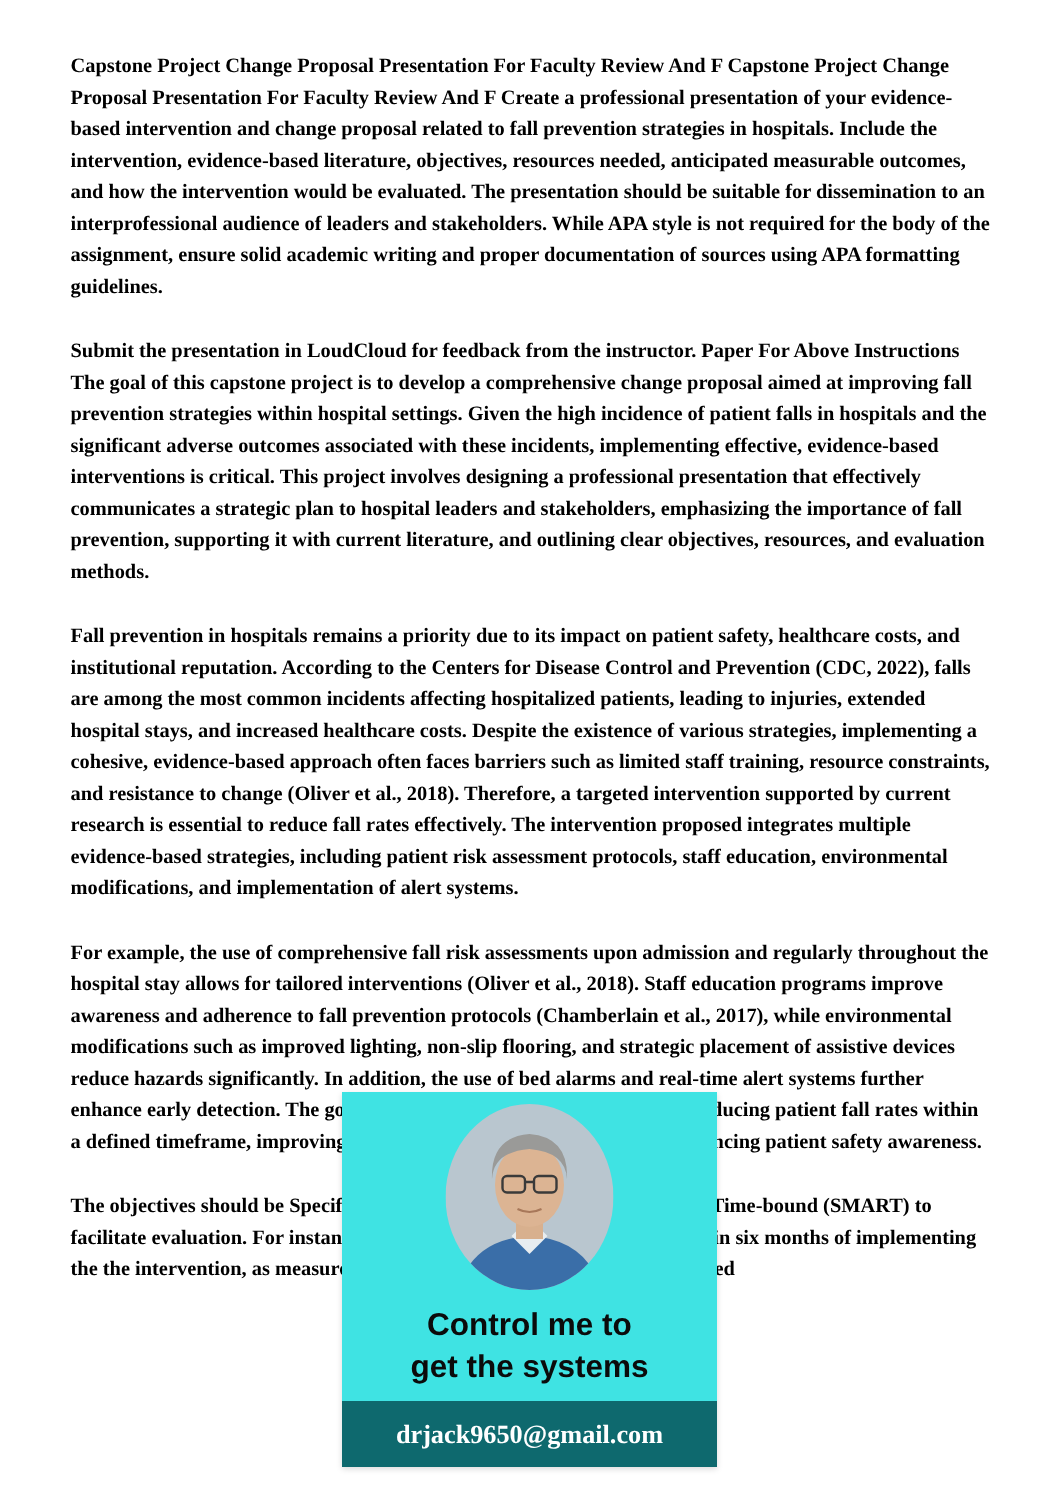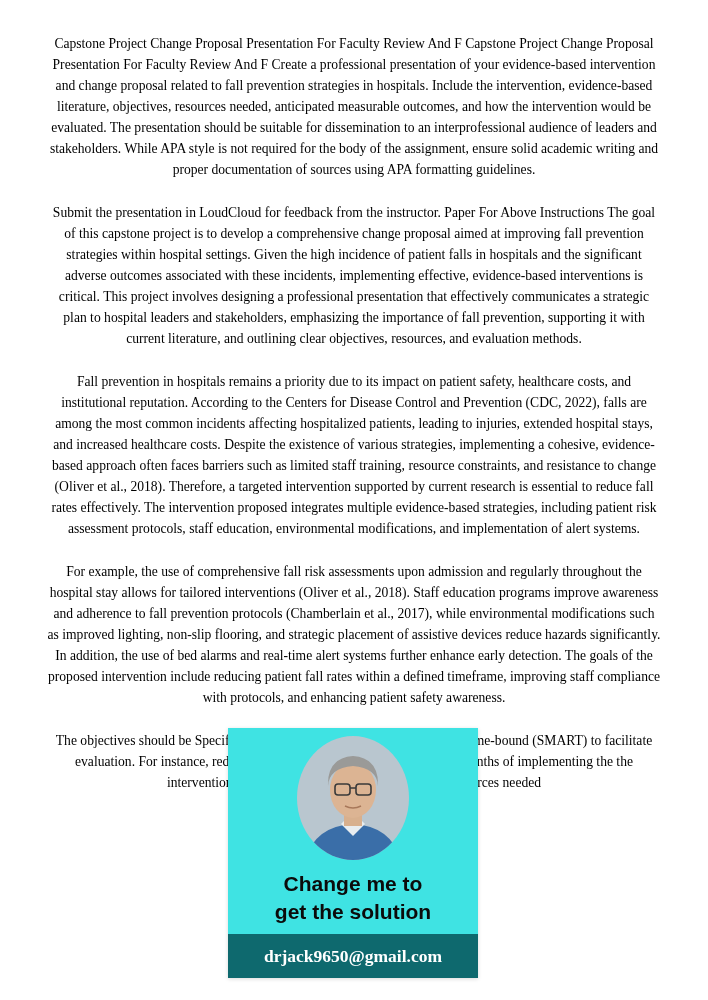--- a/index.html
+++ b/index.html
@@ -16,21 +16,22 @@
     font-family: "Liberation Serif", serif;
   }
   .content {
     position: absolute;
     left: 47px;
     top: 33px;
     width: 614px;
     color: #000000;
     font-size: 13.6px;
     line-height: 21px;
-    text-align: center;
+    text-align: left;
+    font-weight: bold;
   }
   .content p {
     margin: 0 0 22px 0;
   }
   
   .ad-overlay {
     position: absolute;
     left: 228px;
     top: 728px;
     width: 250px;
@@ -104,21 +105,21 @@
           <path d="M31 50 Q30 22 56 20 Q82 22 81 50 Q80 32 56 30 Q32 32 31 50 Z" fill="#9a9a98"></path>
           <rect x="38" y="48" width="15" height="11" rx="3" fill="none" stroke="#3a3a3a" stroke-width="1.6"></rect>
           <rect x="59" y="48" width="15" height="11" rx="3" fill="none" stroke="#3a3a3a" stroke-width="1.6"></rect>
           <line x1="53" y1="52" x2="59" y2="52" stroke="#3a3a3a" stroke-width="1.6"></line>
           <path d="M48 70 Q56 74 64 70" fill="none" stroke="#a8785a" stroke-width="1.4"></path>
         </g>
       </svg>
     </div>
 
     <div class="headline">
-      <div>Change me to</div>
-      <div>get the solution</div>
+      <div>Control me to</div>
+      <div>get the systems</div>
     </div>
 
     <div class="email-bar">drjack9650@gmail.com</div>
 
   </div>
 
 </div>
 
 </body></html>

